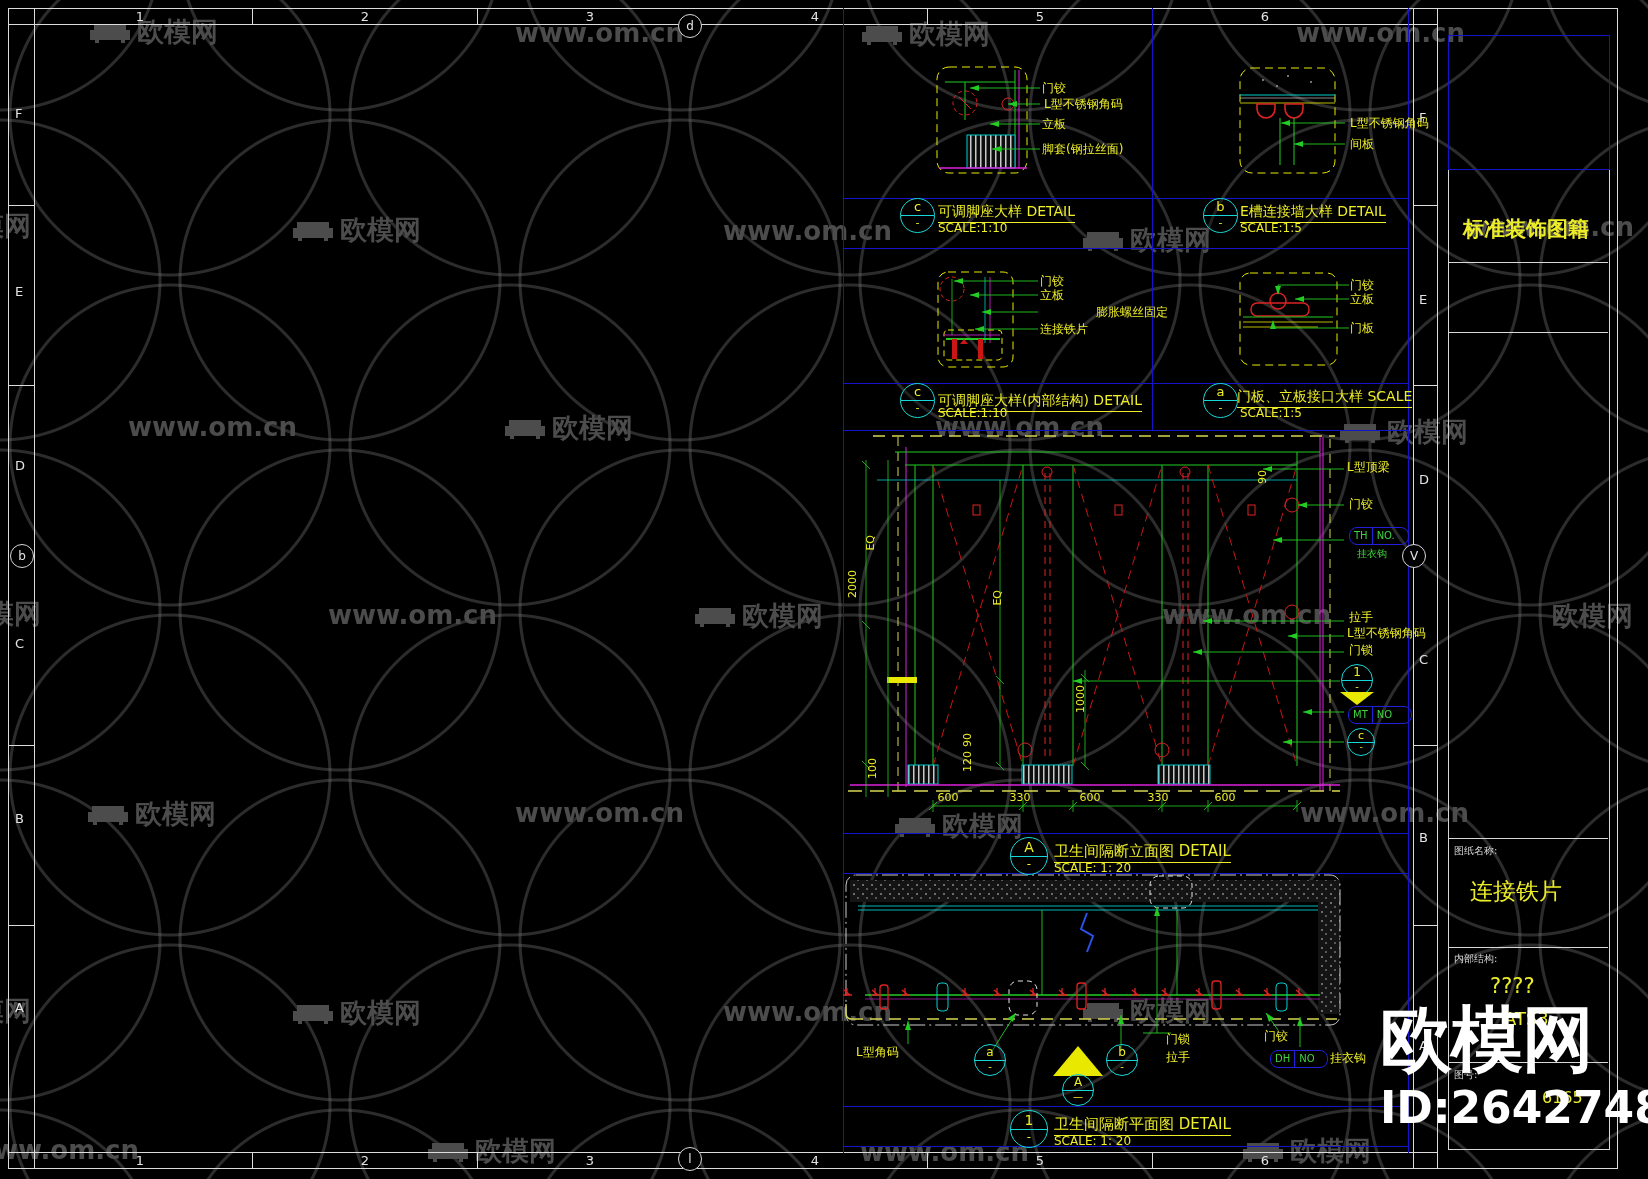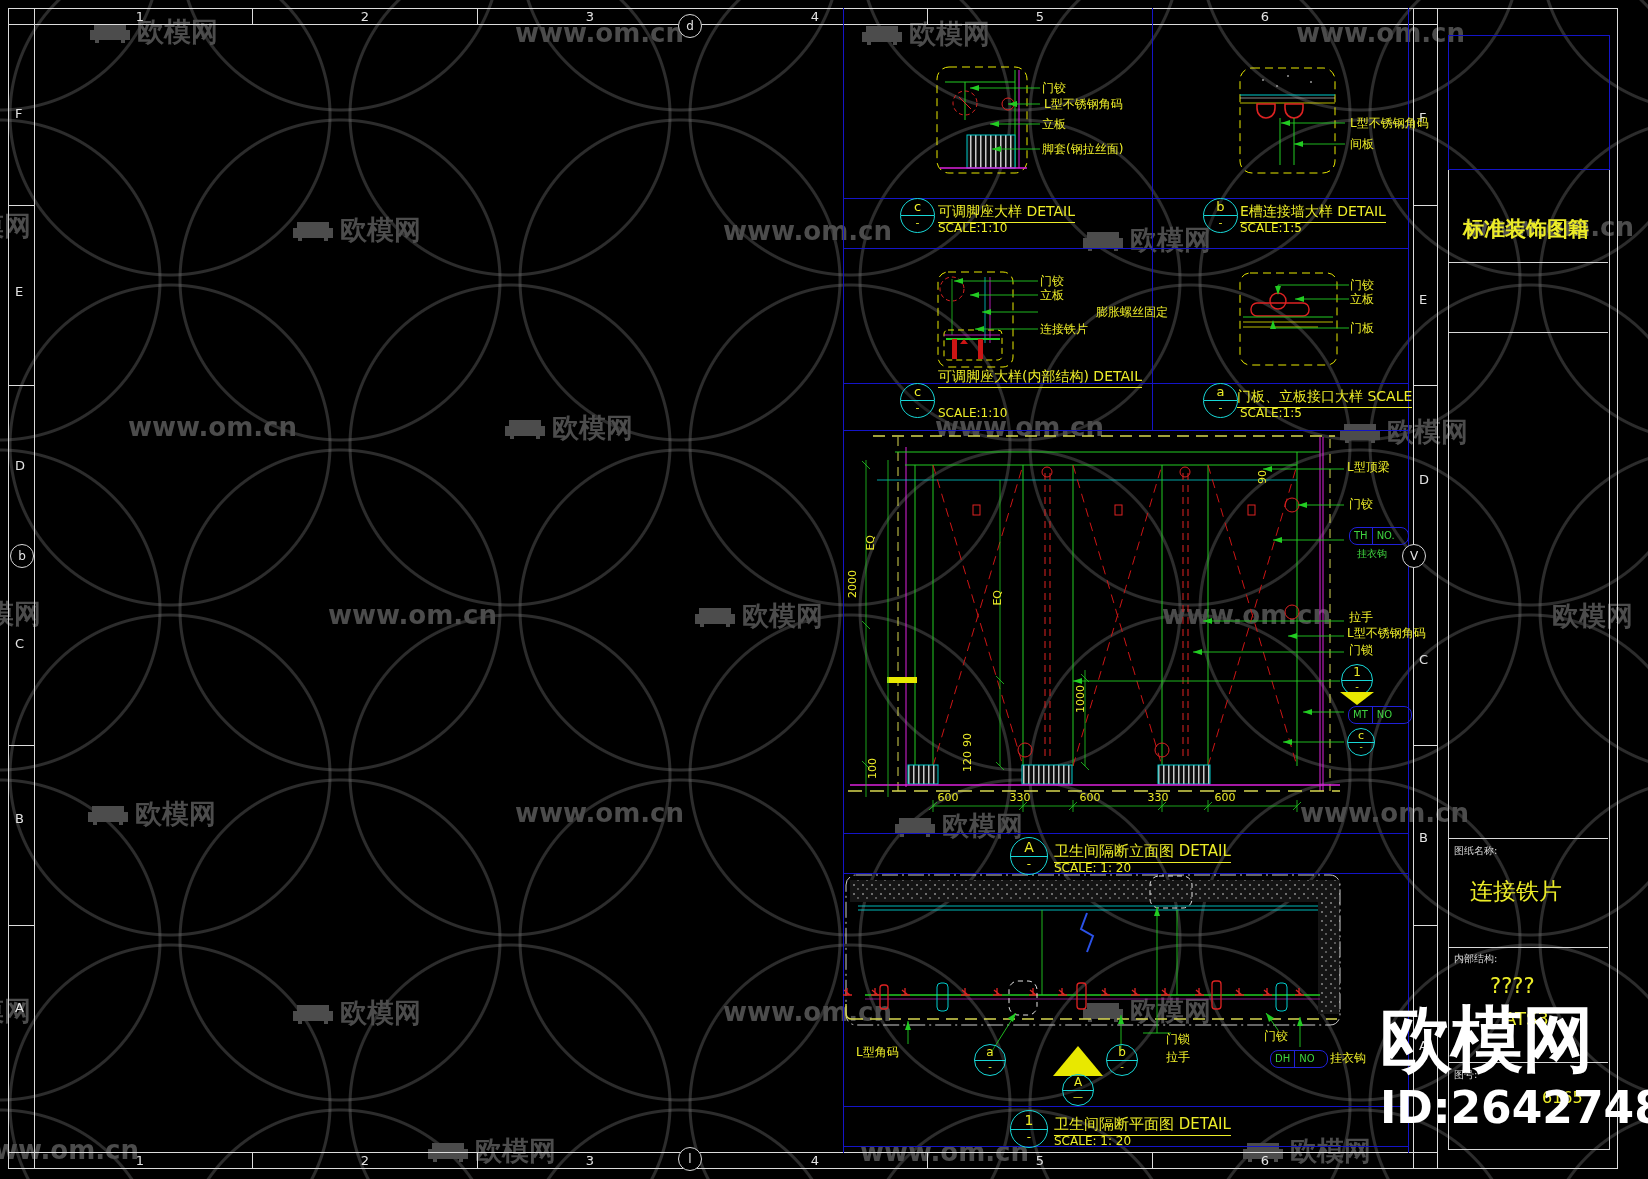--- a/index.html
+++ b/index.html
@@ -317,21 +317,21 @@
       <path d="M45 64 l9,-3 v6 z" fill="#22cc22"></path>
   </svg>
   <div class="lbl" style="left:1040px;top:275px">门铰</div>
   <div class="lbl" style="left:1040px;top:289px">立板</div>
   <div class="lbl" style="left:1096px;top:306px">膨胀螺丝固定</div>
   <div class="lbl" style="left:1040px;top:323px">连接铁片</div>
   <div class="mk mk33" style="left:900px;top:383px">
     <span class="t">c</span>
     <span class="b">-</span>
   </div>
-  <div class="dttl" style="left:938px;top:368px">可调脚座大样(内部结构) DETAIL</div>
+  <div class="dttl" style="left:938px;top:392px">可调脚座大样(内部结构) DETAIL</div>
   <div class="dsc" style="left:938px;top:406px">SCALE:1:10</div>
 
   <svg class="abs" style="left:1233px;top:265px;z-index:3" width="125" height="110" viewBox="0 0 125 110">
     <rect x="7" y="8" width="97" height="92" rx="10" fill="none" stroke="#e8e800" stroke-dasharray="8 5"></rect>
     <rect x="18" y="38" width="58" height="13" rx="6" fill="none" stroke="#dd2222" stroke-width="1.4"></rect>
     <circle cx="45" cy="36" r="8" fill="none" stroke="#dd2222" stroke-width="1.4"></circle>
     <line x1="10" y1="52" x2="100" y2="52" stroke="#22cc22"></line>
     <line x1="10" y1="57" x2="100" y2="57" stroke="#e8e800" stroke-width=".8"></line>
     <line x1="10" y1="62" x2="85" y2="62" stroke="#e8e800" stroke-width=".8"></line>
     <path d="M45 28 V20 H116" stroke="#22cc22" stroke-width=".9" fill="none"></path>

